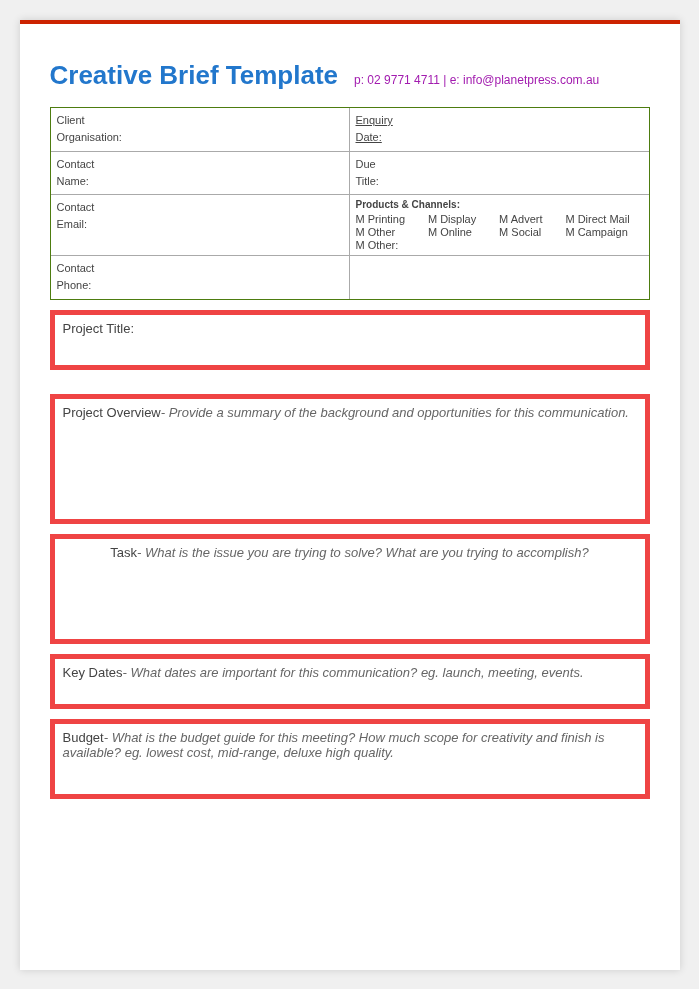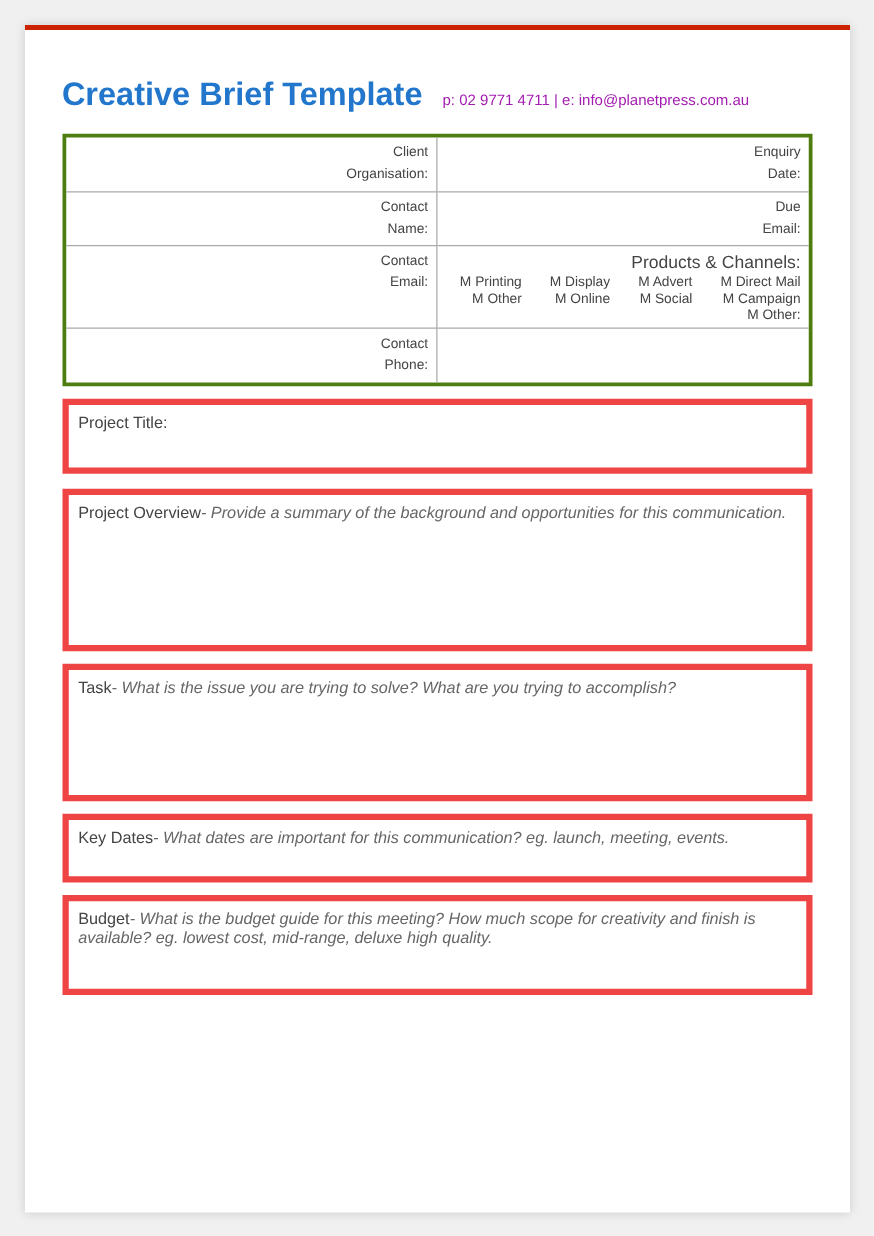--- a/index.html
+++ b/index.html
@@ -115,50 +115,50 @@
 <body>
 
 <div class="page">
   <div class="top-bar"></div>
 
   <div class="header">
     <span class="header-title">Creative Brief Template</span>
     <span class="header-contact">p: 02 9771 4711 | e: info@planetpress.com.au</span>
   </div>
 
-  <div style="border: 3px solid #4d7c0f; text-align: right;">
+  <div style="border: 1px solid #4d7c0f;">
     <div style="display: grid; grid-template-columns: 1fr 1fr;">
 
       <div class="form-cell left-col" style="border:none; border-right:1px solid #aaa; border-bottom:1px solid #aaa;">
         <span style="white-space:pre-line; font-size:11px; color:#444;">Client
 Organisation:</span>
       </div>
 
-      <div class="form-cell" style="border:none; border-bottom:1px solid #aaa;">
+      <div class="form-cell" style="border:none; border-bottom:1px solid #aaa;text-decoration:underline;">
         <span style="white-space:pre-line; font-size:11px; color:#444;">Enquiry
 Date:</span>
       </div>
 
       <div class="form-cell left-col" style="border:none; border-right:1px solid #aaa; border-bottom:1px solid #aaa;">
         <span style="white-space:pre-line; font-size:11px; color:#444;">Contact
 Name:</span>
       </div>
 
       <div class="form-cell" style="border:none; border-bottom:1px solid #aaa;">
         <span style="white-space:pre-line; font-size:11px; color:#444;">Due
-Email:</span>
+Title:</span>
       </div>
 
       <div class="form-cell left-col" style="border:none; border-right:1px solid #aaa; border-bottom:1px solid #aaa;">
         <span style="white-space:pre-line; font-size:11px; color:#444;">Contact
 Email:</span>
       </div>
 
       <div class="products-cell" style="border:none; border-bottom:1px solid #aaa;">
-        <span style="font-size:14px; color:#444; display:block; margin-bottom:3px;">Products &amp; Channels:</span>
+        <span style="font-size:10px; color:#444; display:block; margin-bottom:3px;font-weight:bold;">Products &amp; Channels:</span>
         <div style="display:grid; grid-template-columns: auto auto auto auto; gap: 1px 10px; font-size:11px; color:#444;">
           <span>M Printing</span>
           <span>M Display</span>
           <span>M Advert</span>
           <span>M Direct Mail</span>
           <span>M Other</span>
           <span>M Online</span>
           <span>M Social</span>
           <span>M Campaign</span>
           <span style="grid-column: span 4;">M Other:</span>
@@ -170,25 +170,25 @@
 Phone:</span>
       </div>
       <div style="border:none;"></div>
     </div>
   </div>
 
   <div class="section-box section-box-tall" style="margin-top:10px; min-height:60px;">
     <span class="section-label">Project Title:</span>
   </div>
 
-  <div class="section-box section-box-large" style="margin-top:12px; min-height:130px;">
+  <div class="section-box section-box-large" style="margin-top:24px; min-height:130px;">
     <span class="section-label">Project Overview</span><span class="section-label-italic">- Provide a summary of the background and opportunities for this communication.</span>
   </div>
 
-  <div class="section-box section-box-medium" style="margin-top:10px; min-height:110px;">
+  <div class="section-box section-box-medium" style="margin-top:10px; min-height:110px;text-align:center;">
     <span class="section-label">Task</span><span class="section-label-italic">- What is the issue you are trying to solve? What are you trying to accomplish?</span>
   </div>
 
   <div class="section-box section-box-small" style="margin-top:10px; min-height:55px;">
     <span class="section-label">Key Dates</span><span class="section-label-italic">- What dates are important for this communication? eg. launch, meeting, events.</span>
   </div>
 
 
   <div class="section-box" style="margin-top:10px; min-height:80px;">
     <span class="section-label">Budget</span><span class="section-label-italic">- What is the budget guide for this meeting? How much scope for creativity and finish is available? eg. lowest cost, mid-range, deluxe high quality.</span>

